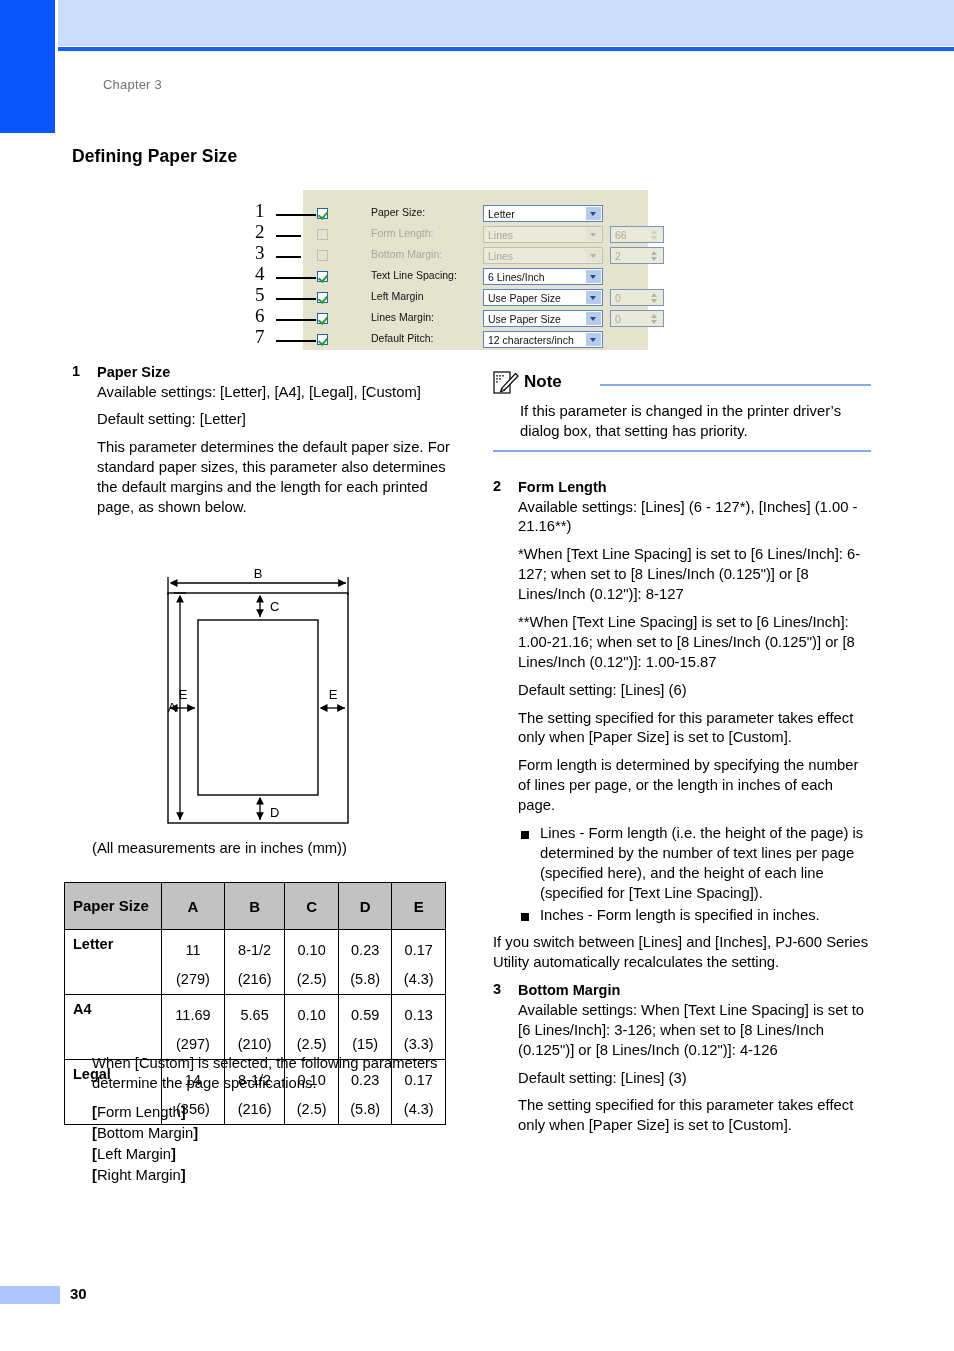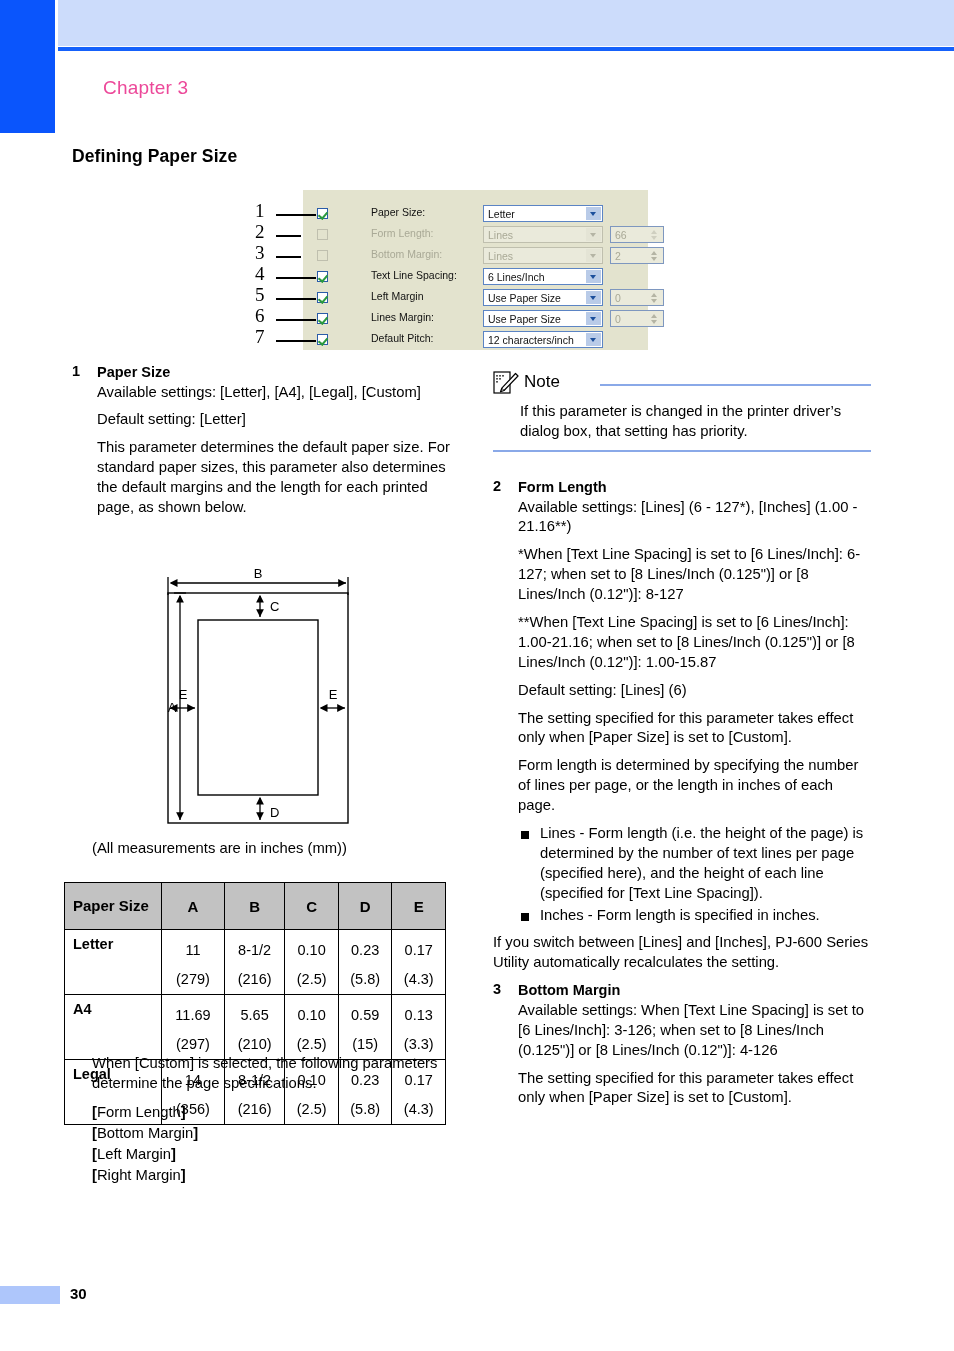--- a/index.html
+++ b/index.html
@@ -31,22 +31,22 @@
   }
   .header-rule {
     position: absolute;
     left: 58px; top: 47px;
     width: 896px; height: 4px;
     background: #1561fb;
   }
   .chapter-label {
     position: absolute;
     left: 103px; top: 77px;
-    font-size: 19px;
-    color: #ec4899;
+    font-size: 13px;
+    color: #737373;
     letter-spacing: .2px;
   }
   .page-tab {
     position: absolute;
     left: 0; top: 1286px;
     width: 60px; height: 18px;
     background: #aec6fb;
   }
   .page-number {
     position: absolute;
@@ -126,21 +126,21 @@
   }
   .note-icon {
     position: absolute;
     left: 0; top: 0;
     width: 26px; height: 25px;
   }
   .note-word {
     position: absolute;
     left: 31px; top: 1px;
     font-size: 17px;
-    font-weight: normal;
+    font-weight: bold;
   }
   .note-rule-top {
     position: absolute;
     left: 107px; top: 13px;
     width: 271px; height: 2px;
     background: #8aa9e8;
   }
   .note-body {
     margin: 5px 0 0 27px;
     font-size: 14.8px;
@@ -646,17 +646,18 @@
       </ul>
     </div>
     <p class="para" style="margin-left:0">If you switch between [<b>Lines</b>] and [<b>Inches</b>], PJ-600 Series Utility automatically recalculates the setting.</p>
   </div>
 
   <div class="item">
     <div class="item-num">3</div>
     <div class="item-head">Bottom Margin</div>
     <div class="item-body">
       <p class="para">Available settings: When [<b>Text Line Spacing</b>] is set to [<b>6 Lines/Inch</b>]: 3-126; when set to [<b>8 Lines/Inch (0.125")</b>] or [<b>8 Lines/Inch (0.12")</b>]: 4-126</p>
+      <p class="para">Default setting: [<b>Lines</b>] (3)</p>
       <p class="para">The setting specified for this parameter takes effect only when [<b>Paper Size</b>] is set to [<b>Custom</b>].</p>
     </div>
   </div>
 
 </div>
 
 </body></html>

